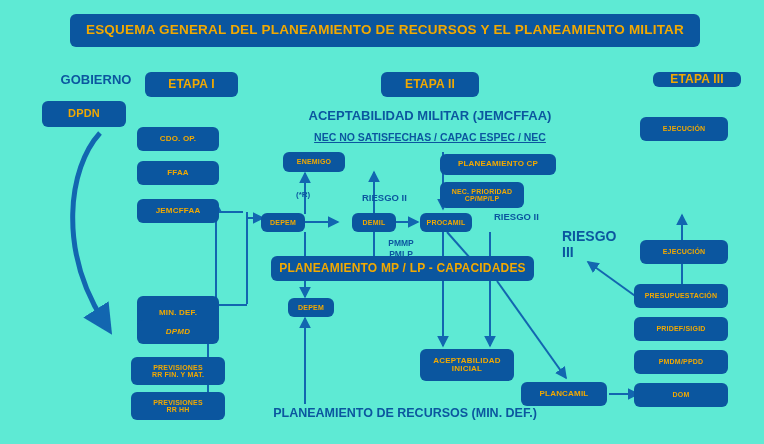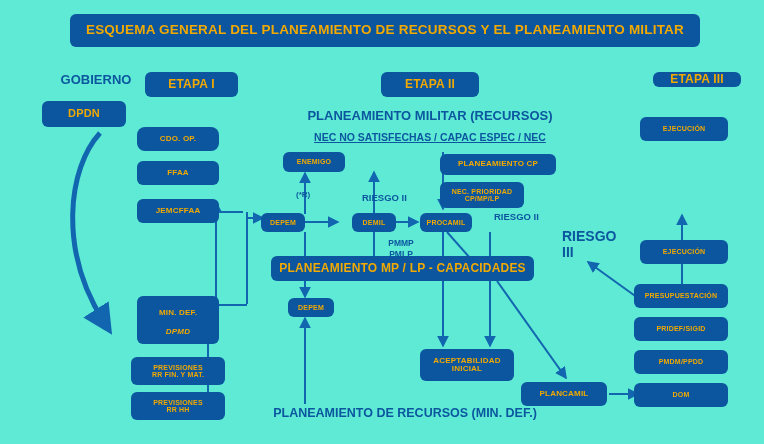--- a/index.html
+++ b/index.html
@@ -102,21 +102,21 @@
   </div>
 
   <div class="box lg" style="left:640px;top:72px;width:88px;height:15px;margin-left:13px;">
     <span>ETAPA III</span>
   </div>
 
   <div class="box md" style="left:42px;top:101px;width:84px;height:26px;">
     <span>DPDN</span>
   </div>
 
-  <div class="box sm" style="left:137px;top:127px;width:82px;height:24px;border-radius:8px;">
+  <div class="box sm" style="left:137px;top:127px;width:82px;height:24px;">
     <span>CDO. OP.</span>
   </div>
 
   <div class="box sm" style="left:137px;top:161px;width:82px;height:24px;">
     <span>FFAA</span>
   </div>
 
   <div class="box sm" style="left:137px;top:199px;width:82px;height:24px;">
     <span>JEMCFFAA</span>
   </div>
@@ -132,21 +132,21 @@
   <div class="box xs" style="left:131px;top:357px;width:94px;height:28px;flex-direction:column;">
     <span>PREVISIONES</span>
     <span>RR FIN. Y MAT.</span>
   </div>
 
   <div class="box xs" style="left:131px;top:392px;width:94px;height:28px;flex-direction:column;">
     <span>PREVISIONES</span>
     <span>RR HH</span>
   </div>
 
-  <div class="btxt" style="left:280px;top:108px;width:300px;font-size:13px;">PLANEAMIENTO MILITAR (RECURSOS)</div>
+  <div class="btxt" style="left:280px;top:108px;width:300px;font-size:13px;">ACEPTABILIDAD MILITAR (JEMCFFAA)</div>
 
   <div class="btxt" style="left:280px;top:131px;width:300px;font-size:10.5px;text-decoration:underline;">NEC NO SATISFECHAS / CAPAC ESPEC / NEC</div>
 
   <div class="btxt" style="left:250px;top:406px;width:310px;font-size:12.5px;">PLANEAMIENTO DE RECURSOS (MIN. DEF.)</div>
 
   <div class="box xs" style="left:283px;top:152px;width:62px;height:20px;">
     <span>ENEMIGO</span>
   </div>
 
   <div class="box xs" style="left:261px;top:213px;width:44px;height:19px;">

